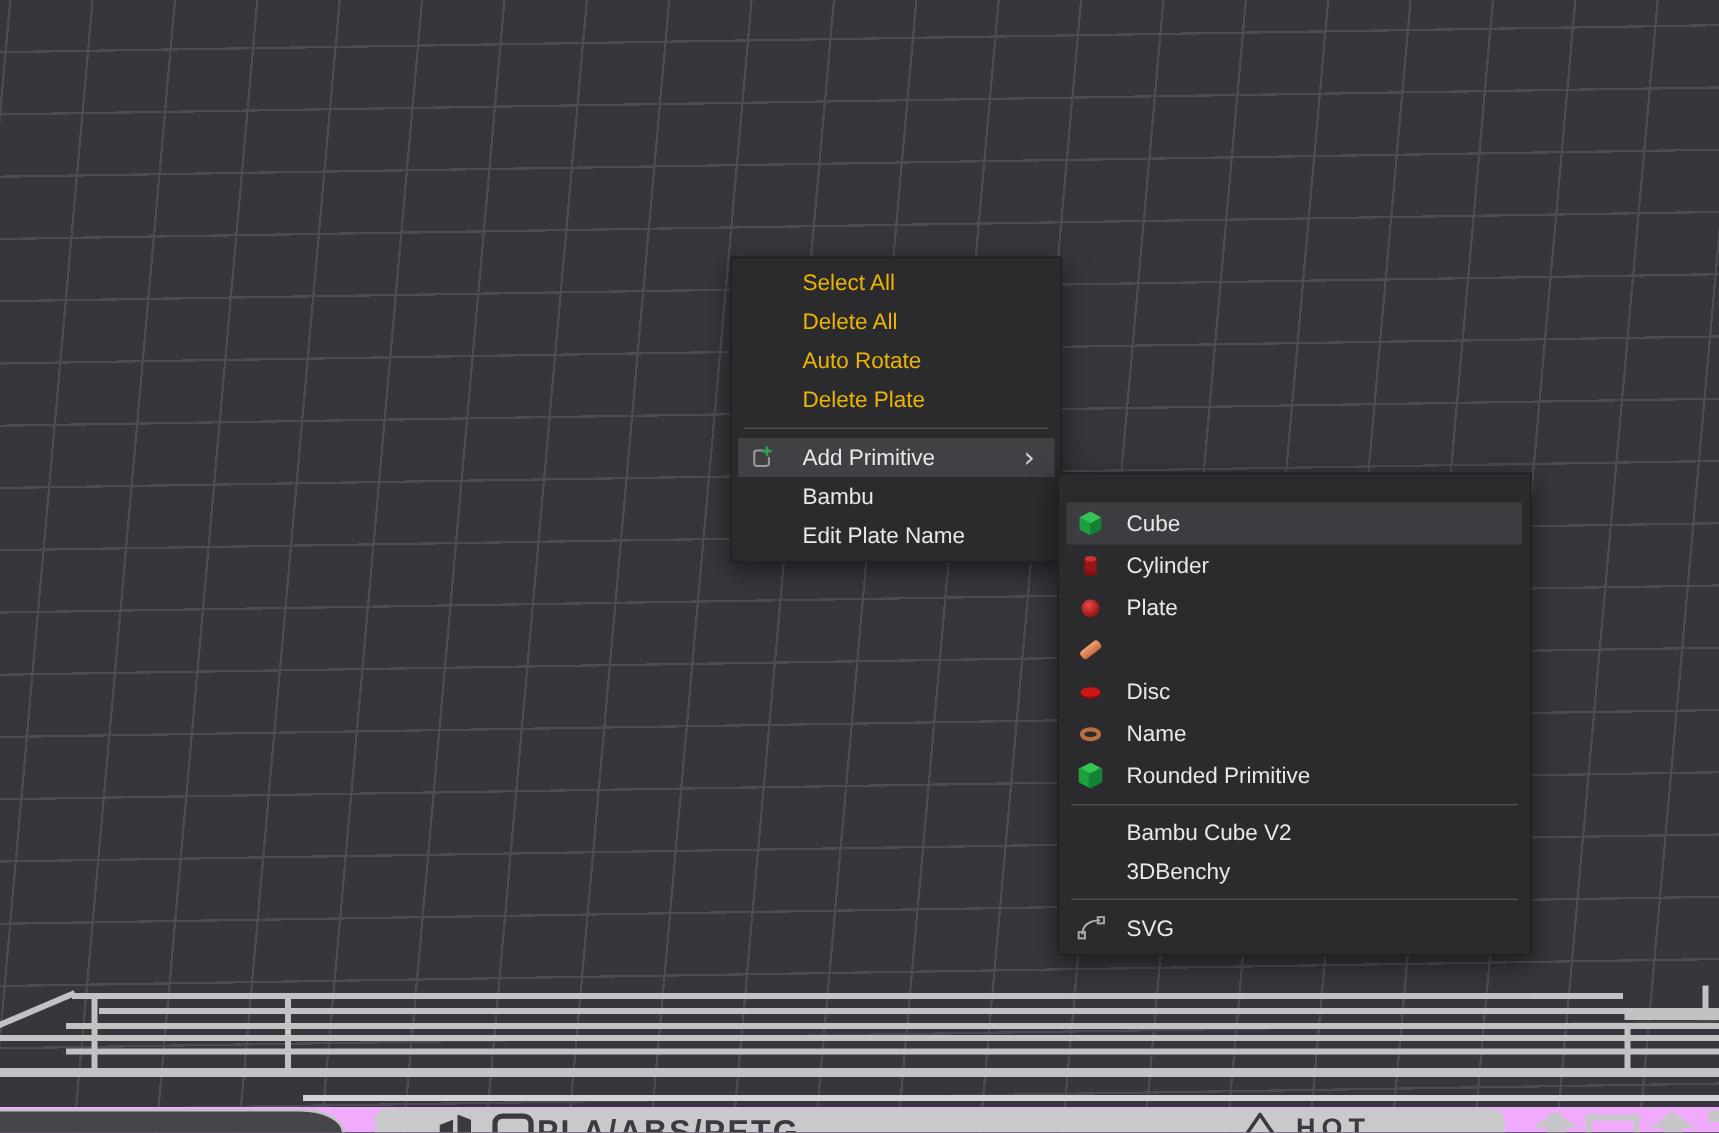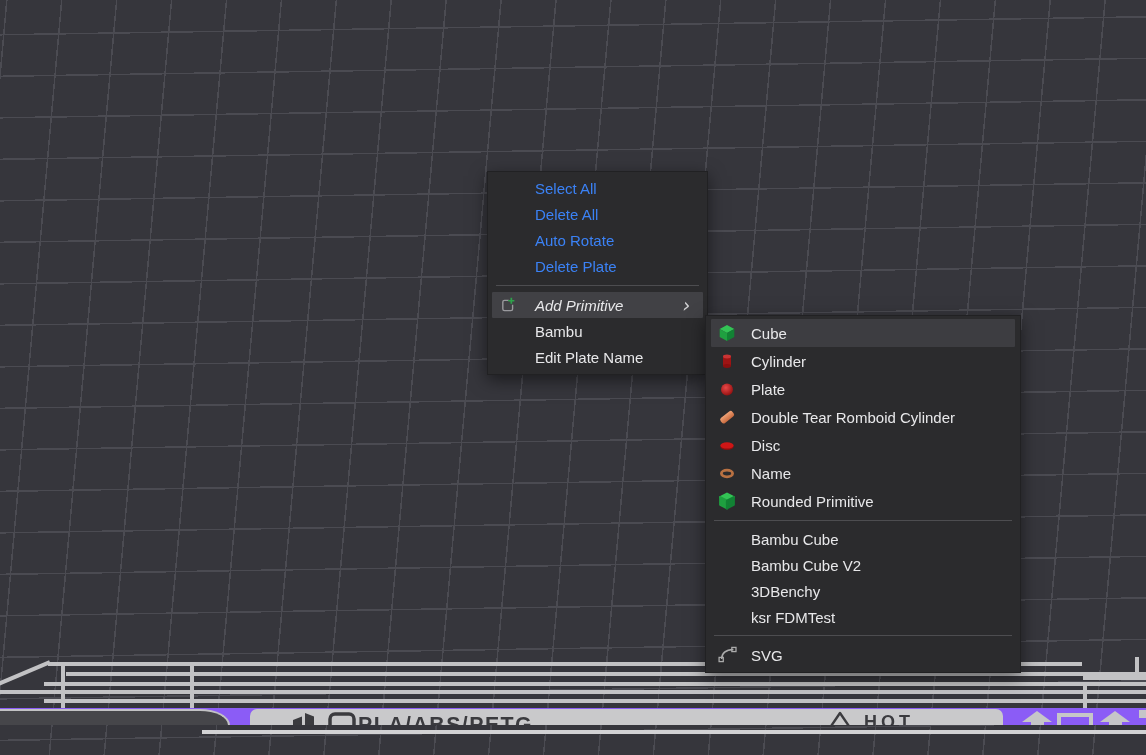--- a/index.html
+++ b/index.html
@@ -17,22 +17,22 @@
       repeating-linear-gradient(to bottom, transparent 0, transparent 40px, #4B4B52 40px, #4B4B52 41.5px),
       repeating-linear-gradient(to right, transparent 0, transparent 53.5px, #4B4B52 53.5px, #4B4B52 55px),
       repeating-linear-gradient(to bottom, transparent 0, transparent 164.5px, #55555C 164.5px, #55555C 166px);
     transform:rotate(-0.9deg) skewX(-6deg);
   }
   
   .plate-lines div{position:absolute;background:#C2C2C4;}
   .bar-bright{background:#D2D2D4 !important;}
   
   .plate-band{
-    position:absolute;left:0;top:708px;width:1146px;height:17px;
-    background:#8b5cf6;overflow:hidden;z-index:5;
+    position:absolute;left:0;top:738px;width:1146px;height:17px;
+    background:#f0abfc;overflow:hidden;z-index:5;
   }
   .plate-tab{
     position:absolute;left:-6px;top:1px;width:236px;height:30px;
     background:#46464A;
     border-top:2.5px solid #C2C2C4;border-right:2.5px solid #C2C2C4;
     border-top-right-radius:30px 16px;
     box-sizing:border-box;
   }
   .plate-strip{
     position:absolute;left:250px;top:1px;width:753px;height:30px;
@@ -61,31 +61,31 @@
   
   .menu{
     position:absolute;background:#2B2B2D;border:1px solid #212123;
     box-shadow:0 5px 16px rgba(0,0,0,0.5);box-sizing:border-box;
     color:#E8E8EA;font-size:15px;z-index:20;
   }
   .menu-item{
     display:flex;align-items:center;height:26px;box-sizing:border-box;
     padding-left:47px;white-space:nowrap;cursor:default;
   }
-  .menu-item.disabled{color:#3b82f6;}
+  .menu-item.disabled{color:#eab308;}
   .menu-sep{height:1px;background:#4D4D50;margin:6px 8px;}
-  .hl-row{background:#414145;margin:0 4px;padding-left:43px;border-radius:1px;font-style:italic;}
+  .hl-row{background:#414145;margin:0 4px;padding-left:43px;border-radius:1px;}
   .context-menu{left:487px;top:171px;width:221px;padding-top:3px;padding-bottom:4px;}
   .context-menu .item-addprim{position:relative;height:26px;display:flex;align-items:center;}
   .context-menu .item-addprim .ap-icon{position:absolute;left:7px;top:5px;}
   .context-menu .chevron{
     margin-left:auto;padding-right:13px;font-size:19px;line-height:1;color:#D0D0D2;
     font-family:"DejaVu Sans", sans-serif;
   }
-  .submenu{left:705px;top:315px;width:316px;padding-top:3px;padding-bottom:3px;z-index:30;}
+  .submenu{left:705px;top:315px;width:316px;padding-top:19px;padding-bottom:3px;z-index:30;}
   .sub-item{
     position:relative;display:flex;align-items:center;height:28px;box-sizing:border-box;
     padding-left:45px;white-space:nowrap;
   }
   .sub-item .p-icon{position:absolute;left:12px;top:5px;}
   .sub-item.hl{background:#3D3D41;margin:0 5px;padding-left:40px;border-radius:1px;}
   .sub-item.hl .p-icon{left:7px;}
   .model-item{height:26px;}
   .svg-row{height:28px;text-align:right;}
   .submenu .menu-sep{margin:5px 8px;}
@@ -220,21 +220,20 @@
       <defs>
         <linearGradient id="rmb" x1="0" y1="0" x2="0" y2="1">
           <stop offset="0" stop-color="#EFA276"></stop>
             <stop offset="1" stop-color="#C96A3E"></stop>
         </linearGradient>
       </defs>
       <g transform="rotate(-38 9 9)">
         <rect x="1.5" y="6" width="15" height="6.5" rx="2.4" fill="url(#rmb)"></rect>
       </g>
     </svg>
-    <span>Double Tear Romboid Cylinder</span>
   </div>
 
   <div class="sub-item">
     <svg class="p-icon" width="18" height="18" viewBox="0 0 18 18">
       <ellipse cx="9" cy="10.8" rx="6.6" ry="3.2" fill="#8A0F0F"></ellipse>
       <ellipse cx="9" cy="9.4" rx="6.6" ry="3.2" fill="#CE1616"></ellipse>
     </svg>
     <span>Disc</span>
   </div>
 
@@ -250,30 +249,24 @@
       <polygon points="9,1.6 15.8,5.2 9,8.8 2.2,5.2" fill="#33C455" stroke="#33C455" stroke-width="2.2" stroke-linejoin="round"></polygon>
       <polygon points="2.2,5.2 9,8.8 9,16.4 2.2,12.8" fill="#1FA040" stroke="#1FA040" stroke-width="2.2" stroke-linejoin="round"></polygon>
       <polygon points="15.8,5.2 15.8,12.8 9,16.4 9,8.8" fill="#128234" stroke="#128234" stroke-width="2.2" stroke-linejoin="round"></polygon>
     </svg>
     <span>Rounded Primitive</span>
   </div>
 
   <div class="menu-sep"></div>
 
   <div class="sub-item model-item">
-      <span>Bambu Cube</span>
-    </div>
-  <div class="sub-item model-item">
       <span>Bambu Cube V2</span>
     </div>
   <div class="sub-item model-item">
       <span>3DBenchy</span>
-    </div>
-  <div class="sub-item model-item">
-      <span>ksr FDMTest</span>
     </div>
 
   <div class="menu-sep"></div>
 
   <div class="sub-item svg-row">
     <svg class="p-icon" width="20" height="19" viewBox="0 0 22 20" style="top:4px;">
       <path d="M4 15 Q4 5 17 4.5" fill="none" stroke="#ABABAB" stroke-width="1.6"></path>
       <rect x="1.2" y="13.2" width="4.6" height="4.6" fill="none" stroke="#ABABAB" stroke-width="1.4"></rect>
       <rect x="15.2" y="2.2" width="4.6" height="4.6" fill="none" stroke="#ABABAB" stroke-width="1.4"></rect>
     </svg>

